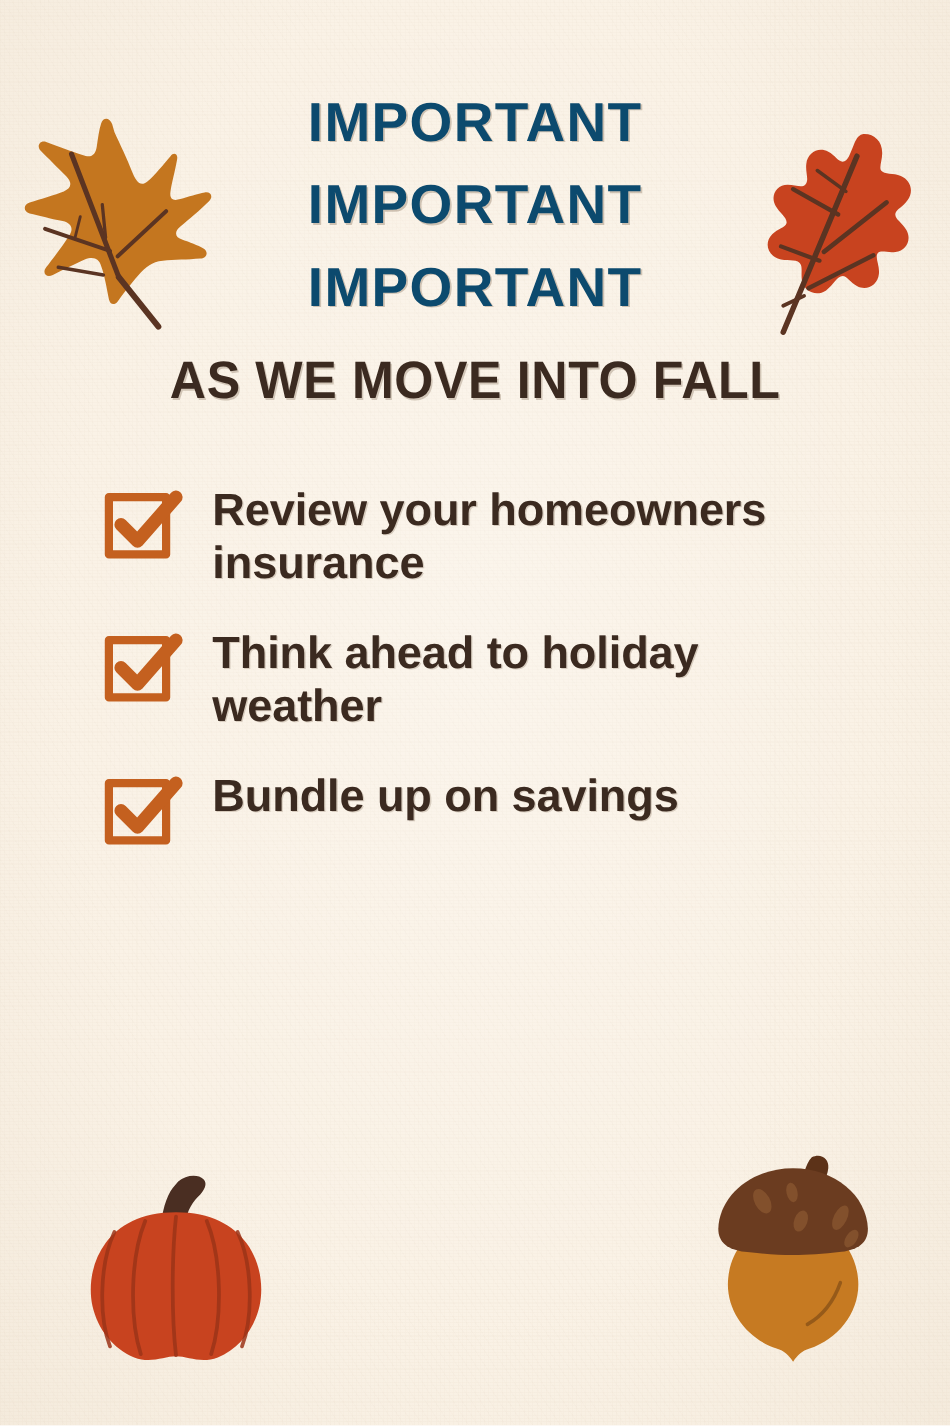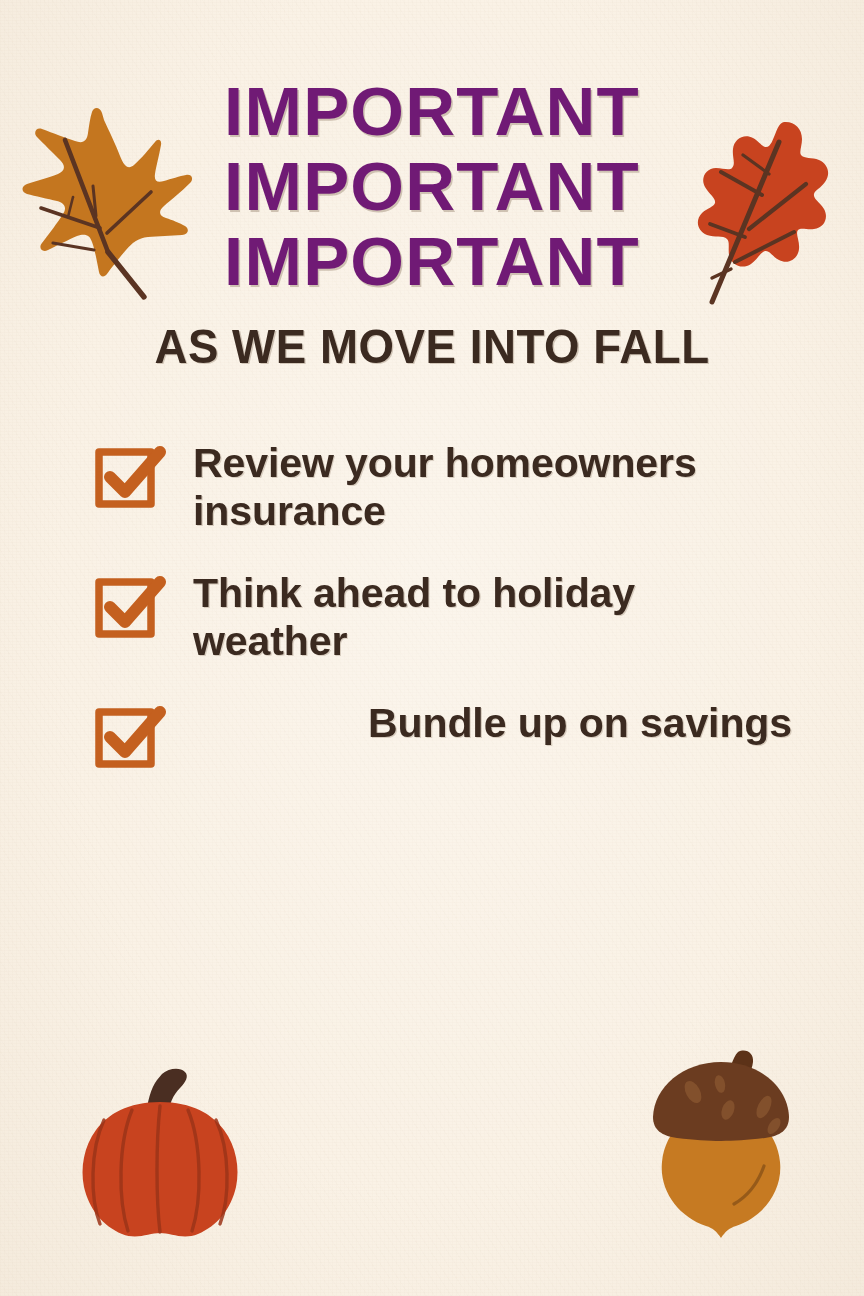--- a/index.html
+++ b/index.html
@@ -37,23 +37,23 @@
   
   .headline-block {
     position: absolute;
     top: 74px;
     left: 0;
     width: 864px;
     text-align: center;
   }
   .headline-line {
     display: block;
-    color: #701a75;
+    color: #0c4a6e;
     font-weight: 700;
-    font-size: 69px;
+    font-size: 50px;
     line-height: 75px;
     letter-spacing: 1.2px;
     text-shadow: 1.5px 1.5px 0 rgba(120,96,74,0.33);
   }
   .subhead {
     position: absolute;
     top: 320px;
     left: 0;
     width: 864px;
     text-align: center;
@@ -70,21 +70,21 @@
   .checklist {
     position: absolute;
     top: 437px;
     left: 92px;
     width: 700px;
   }
   .check-item {
     position: relative;
     min-height: 130px;
   }
-  .check-item:last-child { min-height: 80px; text-align: right; }
+  .check-item:last-child { min-height: 80px; }
   .check-box-icon {
     position: absolute;
     left: 0;
     top: 4px;
     width: 76px;
     height: 74px;
   }
   .check-label {
     display: block;
     margin-left: 101px;

